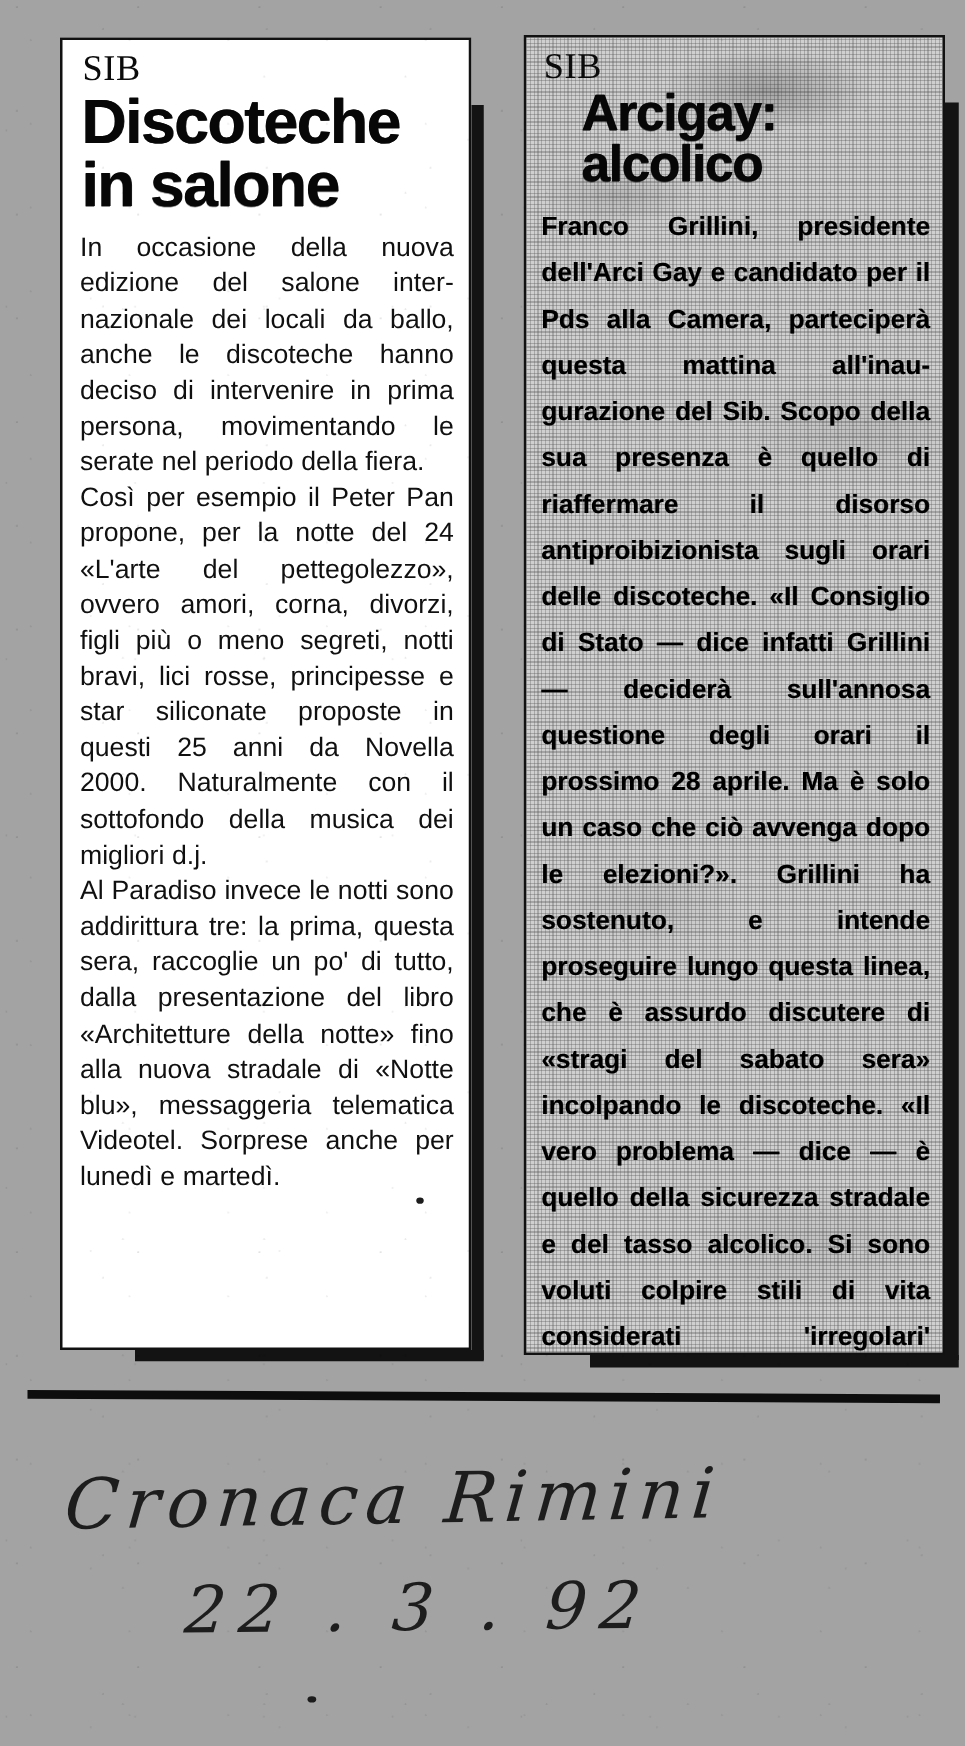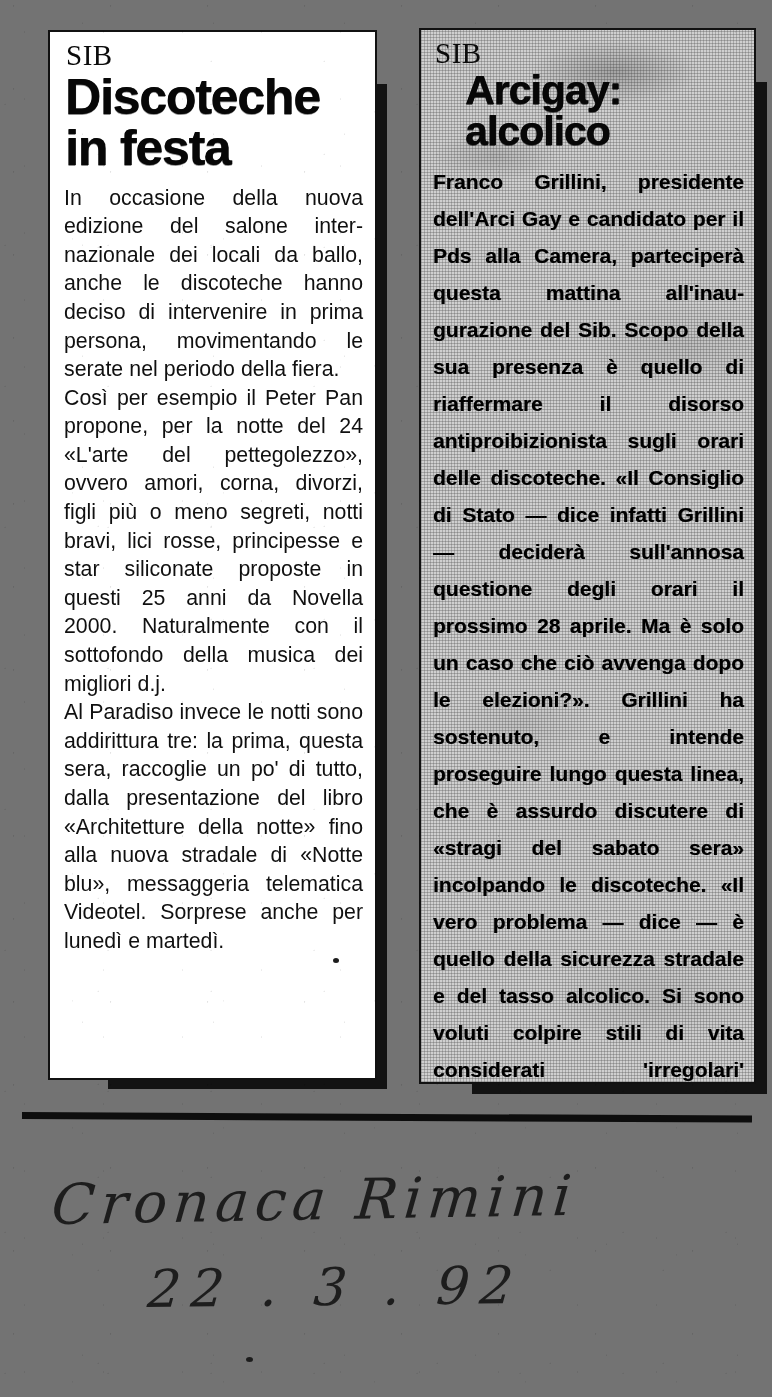--- a/index.html
+++ b/index.html
@@ -15,21 +15,21 @@
     overflow: hidden;
     font-family: "Liberation Sans", sans-serif;
     
     background: #fdfdfc;
   }
 
   
   #scan-page {
     position: absolute;
     inset: 0;
-    background: #737373;
+    background: #a3a3a3;
   }
   
   #scan-noise {
     position: absolute;
     inset: 0;
     pointer-events: none;
     opacity: .5;
     background-image:
       radial-gradient(circle at 14% 7%, rgba(0,0,0,.22) 0.6px, transparent 1px),
       radial-gradient(circle at 63% 21%, rgba(0,0,0,.18) 0.6px, transparent 1px),
@@ -212,21 +212,21 @@
   <div class="hard-shadow" id="shadow-left-v"></div>
   <div class="hard-shadow" id="shadow-left-h"></div>
   <div class="hard-shadow" id="shadow-right-v"></div>
   <div class="hard-shadow" id="shadow-right-h"></div>
 
   <div class="article-box" id="article-left">
     <div class="box-content">
       <div class="kicker">SIB</div>
       <div class="headline">
         <div>Discoteche</div>
-        <div>in festa</div>
+        <div>in salone</div>
       </div>
       <div class="body-text">
         <p>In occasione della nuova edizione del salone inter­nazionale dei locali da ballo, anche le disco­teche hanno deciso di inter­venire in prima perso­na, movimentando le serate nel periodo della fiera.</p>
         <p>Così per esempio il Peter Pan propone, per la notte del 24 «L'arte del pettegolezzo», ovvero amori, corna, divorzi, figli più o meno segreti, notti bravi, lici rosse, principesse e star silico­nate proposte in questi 25 anni da Novella 2000. Naturalmente con il sotto­fondo della musica dei migliori d.j.</p>
         <p>Al Paradiso invece le notti sono addirittura tre: la prima, questa sera, raccoglie un po' di tutto, dalla presentazione del libro «Architetture della notte» fino alla nuova stradale di «Notte blu», messaggeria telematica Videotel. Sorprese anche per lunedì e martedì.</p>
       </div>
     </div>
   </div>
 
   <div class="article-box" id="article-right">

